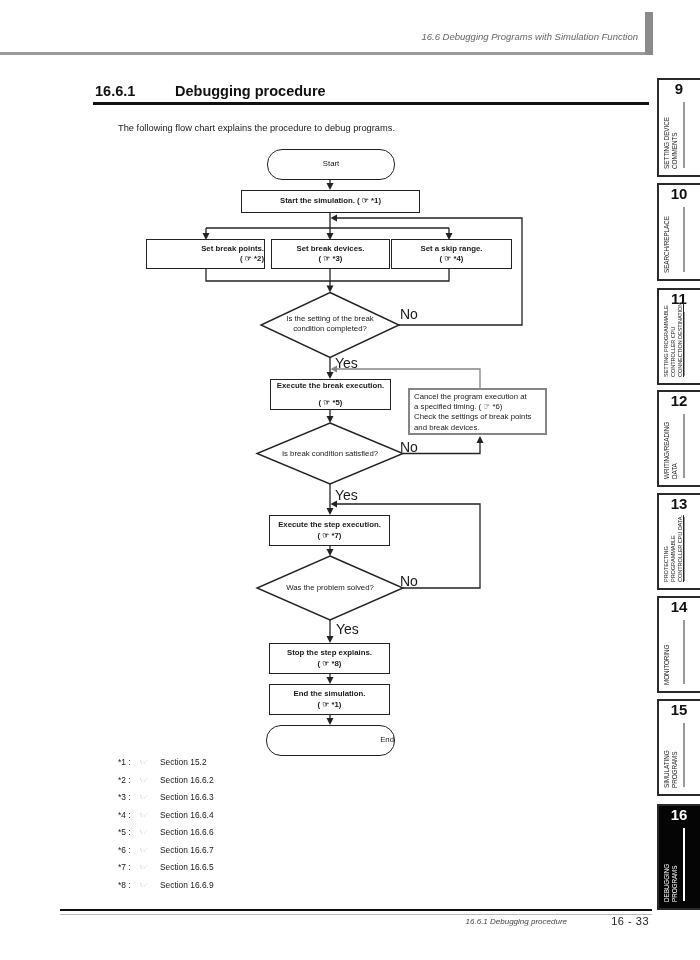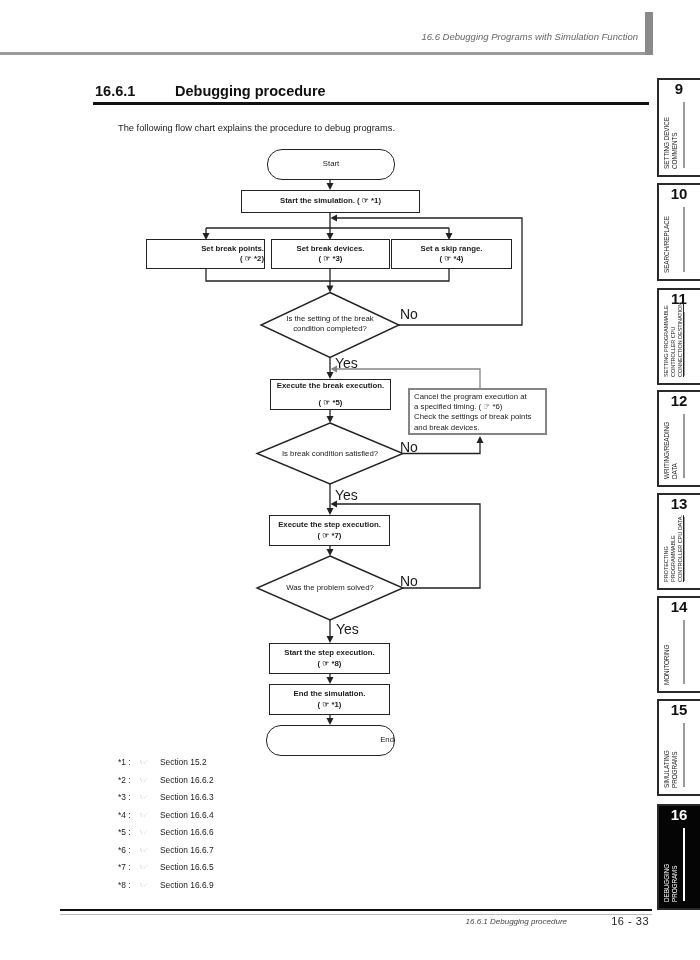--- a/index.html
+++ b/index.html
@@ -163,21 +163,21 @@
   <div class="node pbox" style="left:269px;top:515px;width:119px;height:29px;">
     <span>Execute the step execution.</span>
     <span>( ☞ *7)</span>
   </div>
 
   <div class="dtext" style="left:258px;top:583px;width:144px;">Was the problem solved?</div>
   <div class="dlabel" style="left:400px;top:573px;">No</div>
   <div class="dlabel" style="left:336px;top:621px;">Yes</div>
 
   <div class="node pbox" style="left:269px;top:643px;width:119px;height:29px;">
-    <span>Start the step execution.</span>
+    <span>Stop the step explains.</span>
     <span>( ☞ *8)</span>
   </div>
   <div class="node pbox" style="left:269px;top:684px;width:119px;height:29px;">
     <span>End the simulation.</span>
     <span>( ☞ *1)</span>
   </div>
   <div class="node stadium" style="left:266px;top:725px;width:127px;height:29px;align-items:flex-end;">
     <span>End</span>
   </div>
 

